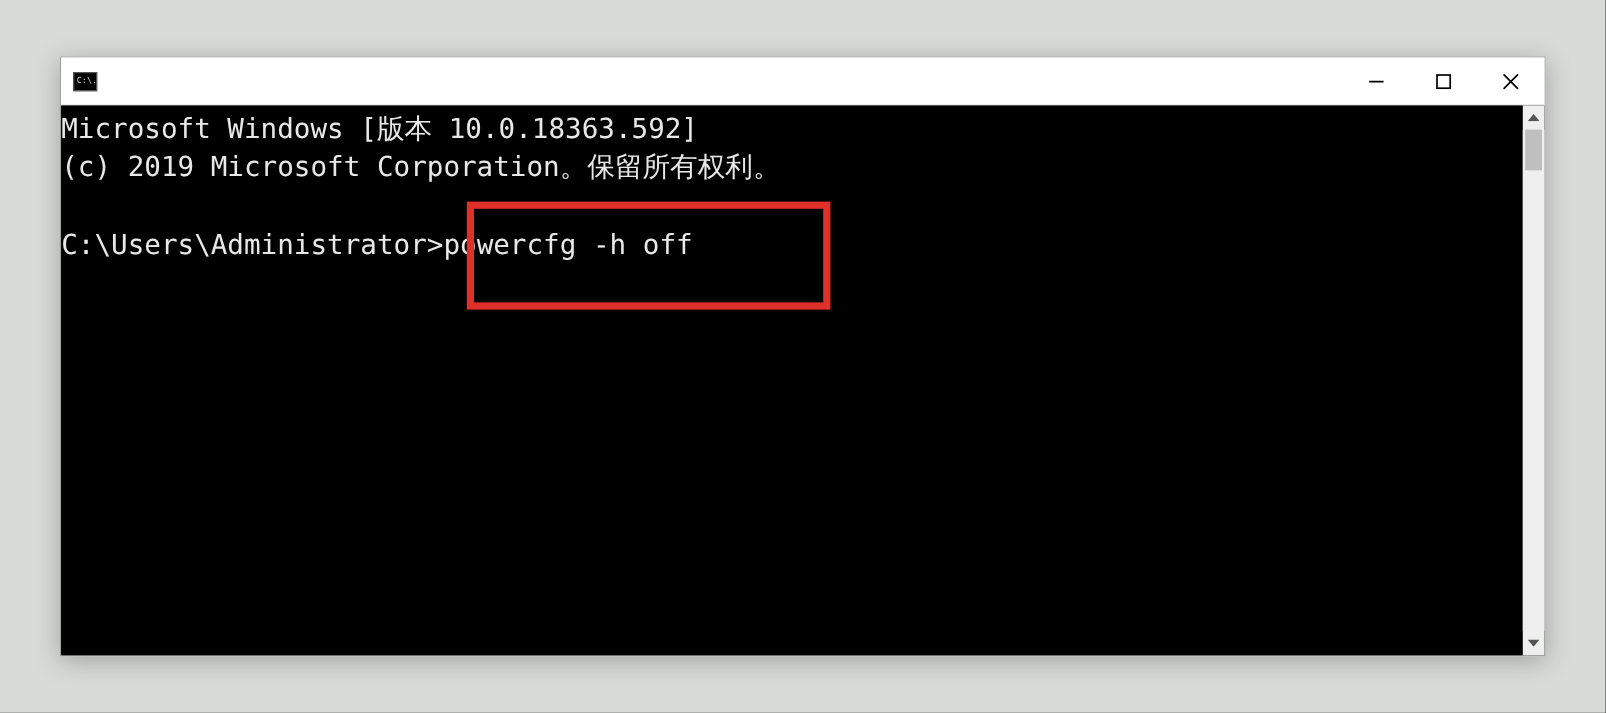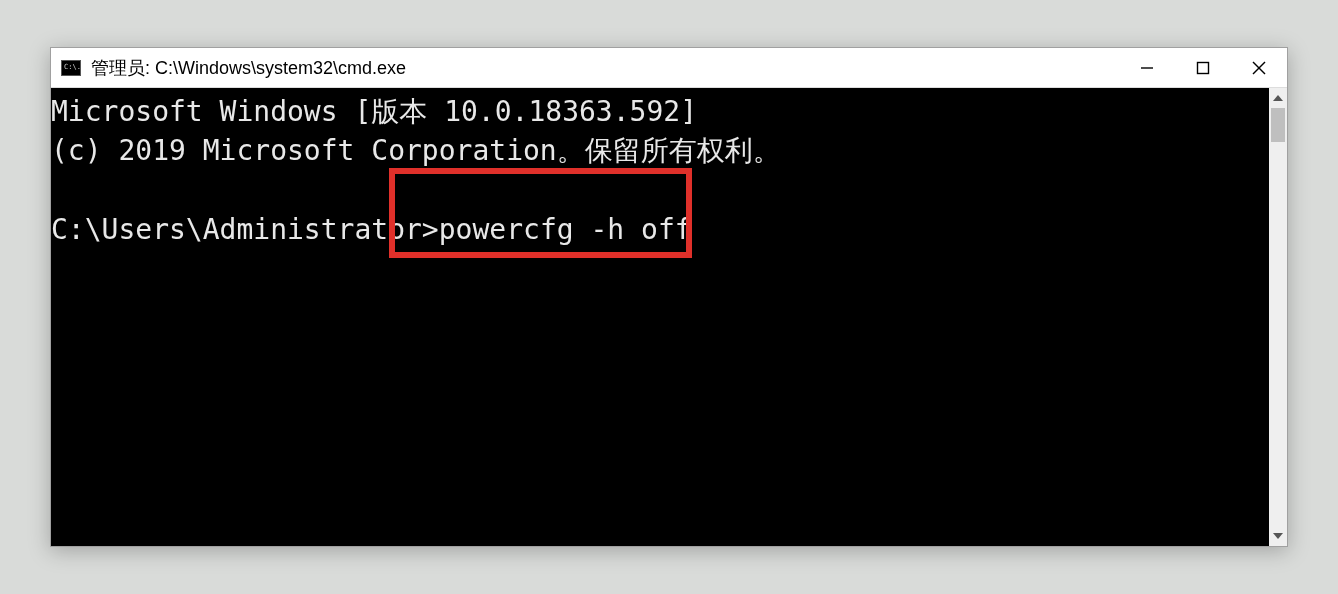--- a/index.html
+++ b/index.html
@@ -80,21 +80,21 @@
       flex: 1;
       display: flex;
       background: #000;
       position: relative;
     }
     .terminal {
       flex: 1;
       background: #000;
       color: #e8e8e8;
       font-family: "NSimSun", "SimSun", "Consolas", monospace;
-      font-size: 28px;
+      font-size: 23px;
       line-height: 1.4;
       padding: 4px 0 0 0;
       white-space: pre;
       overflow: hidden;
       position: relative;
     }
     .scrollbar {
       width: 18px;
       background: #efefef;
       position: relative;
@@ -137,21 +137,20 @@
     }
   </style>
 </head>
 <body>
 
 <div class="window">
   <div class="titlebar">
     <div class="title-icon">
       <span class="title-icon-text">C:\.</span>
     </div>
-    <span class="title-text">管理员: C:\Windows\system32\cmd.exe</span>
     <div class="title-spacer"></div>
     <div class="window-controls">
       <div class="win-btn">
         <svg viewBox="0 0 14 14">
             <line x1="1" y1="7" x2="13" y2="7" stroke="#000" stroke-width="1.4"></line>
           </svg>
       </div>
       <div class="win-btn">
         <svg viewBox="0 0 14 14">
             <rect x="1.5" y="1.5" width="11" height="11" fill="none" stroke="#000" stroke-width="1.4"></rect>

